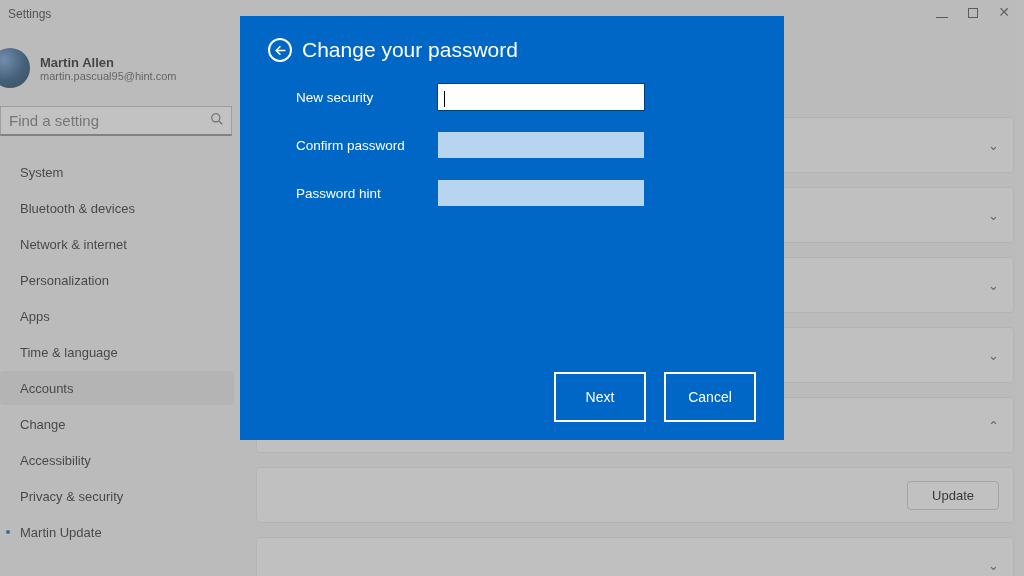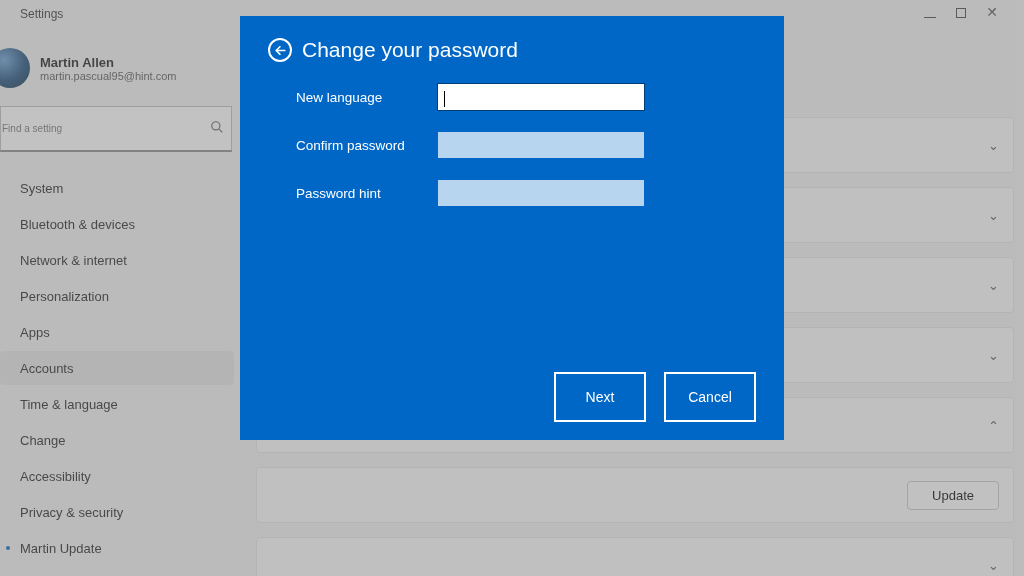--- a/index.html
+++ b/index.html
@@ -1,40 +1,40 @@
 <!DOCTYPE html>
 <html><head>
 <meta charset="utf-8">
 <style>
   * { margin: 0; padding: 0; box-sizing: border-box; font-family: "Segoe UI", Tahoma, sans-serif; }
   html, body { width: 1024px; height: 576px; overflow: hidden; background: #f3f3f3; color: #1b1b1b; }
 
   
   .window { width: 1024px; height: 576px; position: relative; display: flex; flex-direction: column; }
 
-  .titlebar { height: 28px; display: flex; align-items: center; padding: 0 20px; font-size: 12px; color: #333; }
+  .titlebar { height: 28px; display: flex; align-items: center; padding: 0 8px; font-size: 12px; color: #333; }
   .titlebar .title { flex: 0 0 auto; }
   .titlebar .spacer { flex: 1; }
   .winbtns { display: flex; gap: 20px; padding-right: 6px; color: #555; font-size: 12px; }
   .winbtn-line { width: 12px; height: 1px; background: #444; display: inline-block; margin-top: 6px; }
   .winbtn-sq { width: 10px; height: 10px; border: 1px solid #444; display: inline-block; }
   .winbtn-x { font-size: 14px; line-height: 10px; }
 
   .body { flex: 1; display: flex; min-height: 0; }
 
   
   .sidebar { width: 240px; flex: 0 0 240px; display: flex; flex-direction: column; padding-top: 12px; }
   .userblock { display: flex; align-items: center; gap: 10px; padding: 8px 10px 18px 0; }
   .avatar { width: 40px; height: 40px; border-radius: 50%; background: radial-gradient(circle at 35% 30%, #6aa0d8 0%, #1b4d7a 55%, #0d2a43 100%); flex-shrink: 0; margin-left: -10px; }
   .userblock .uname { font-size: 13px; font-weight: 600; }
   .userblock .uemail { font-size: 11px; color: #555; }
 
   .searchwrap { padding: 0 8px 10px 0; }
   .searchbox { position: relative; }
-  .searchbox input { width: 100%; height: 46px; border: 1px solid #bdbdbd; border-bottom: 2px solid #8a8a8a; background: #fff; padding: 0 28px 0 1px; font-size: 10px; color: #555; }
+  .searchbox input { width: 100%; height: 30px; border: 1px solid #bdbdbd; border-bottom: 2px solid #8a8a8a; background: #fff; padding: 0 28px 0 8px; font-size: 15px; color: #555; }
   .searchbox .sicon { position: absolute; right: 8px; top: 50%; transform: translateY(-50%); color: #666; }
 
   .navlist { display: flex; flex-direction: column; margin-top: 8px; }
   .navitem { display: flex; align-items: center; height: 34px; padding-left: 12px; font-size: 13px; color: #222; cursor: default; border-radius: 4px; margin: 1px 6px 1px 0; gap: 10px; }
   .navitem .dot { width: 4px; height: 4px; border-radius: 50%; background: transparent; flex-shrink: 0; margin-left: -6px; }
   .navitem.selected { background: #e6e6e6; }
   .navitem.update .dot { background: #0067c0; }
 
   
   .main { flex: 1; padding: 24px 10px 0 16px; position: relative; overflow: hidden; }
@@ -125,27 +125,27 @@
             <span>Network &amp; internet</span>
           </div>
         <div class="navitem">
             <span class="dot"></span>
             <span>Personalization</span>
           </div>
         <div class="navitem">
             <span class="dot"></span>
             <span>Apps</span>
           </div>
+        <div class="navitem">
+            <span class="dot"></span>
+            <span>Time &amp; language</span>
+          </div>
         <div class="navitem selected">
             <span class="dot"></span>
             <span>Accounts</span>
-          </div>
-        <div class="navitem">
-            <span class="dot"></span>
-            <span>Time &amp; language</span>
           </div>
         <div class="navitem">
             <span class="dot"></span>
             <span>Change</span>
           </div>
         <div class="navitem">
             <span class="dot"></span>
             <span>Accessibility</span>
           </div>
         <div class="navitem">
@@ -198,21 +198,21 @@
         <svg width="13" height="13" viewBox="0 0 24 24" fill="none" stroke="#fff" stroke-width="3" stroke-linecap="round" stroke-linejoin="round">
             <line x1="20" y1="12" x2="5" y2="12"></line>
             <polyline points="11 5 4 12 11 19"></polyline>
           </svg>
       </span>
       <span class="modal-title">Change your password</span>
     </div>
 
     <div class="form">
       <div class="frow">
-        <label>New language</label>
+        <label>New security</label>
         <div style="position:relative;">
           <input type="password" class="active" style="">
           <span style="position:absolute; left:5px; top:5px;"><span class="caret"></span></span>
         </div>
       </div>
       <div class="frow">
         <label>Confirm password</label>
         <input type="password" class="dim2" style="">
       </div>
       <div class="frow">

